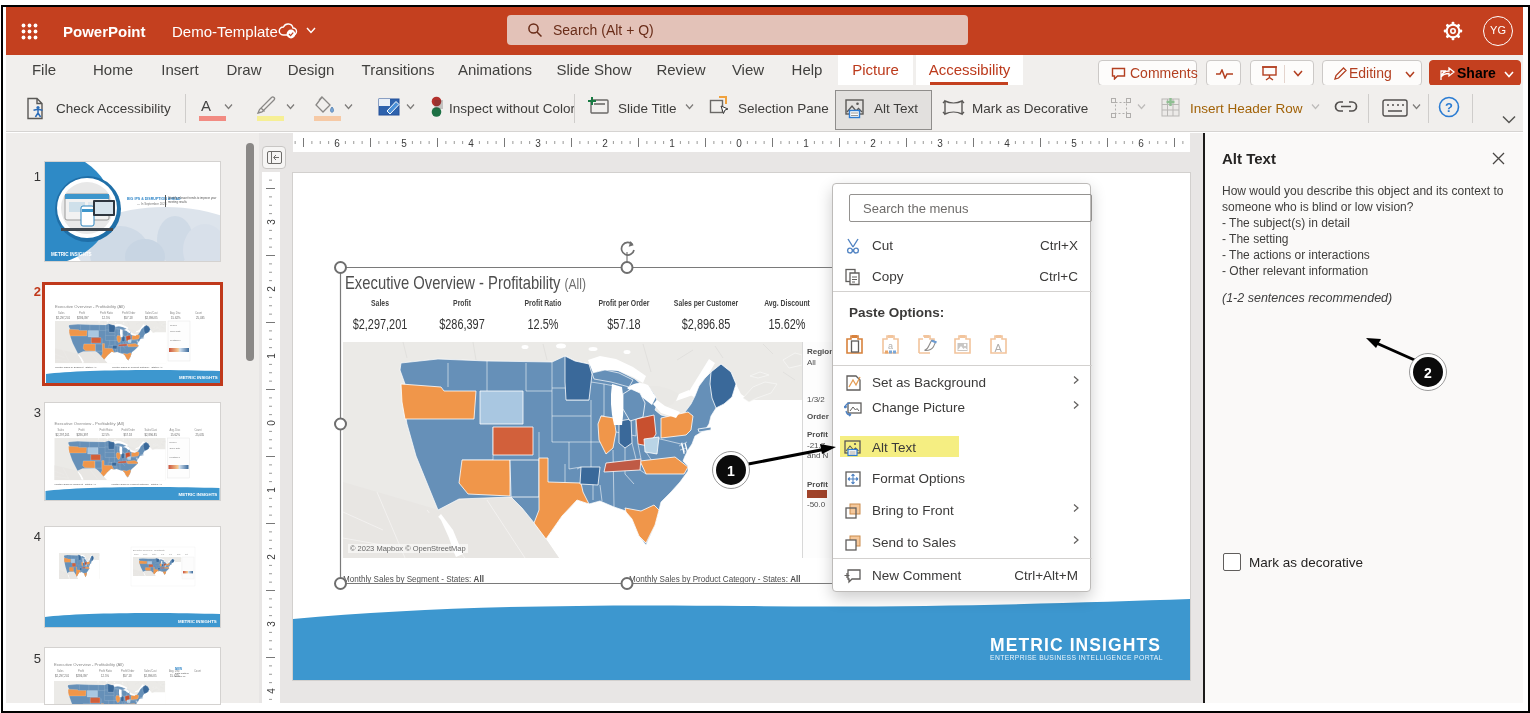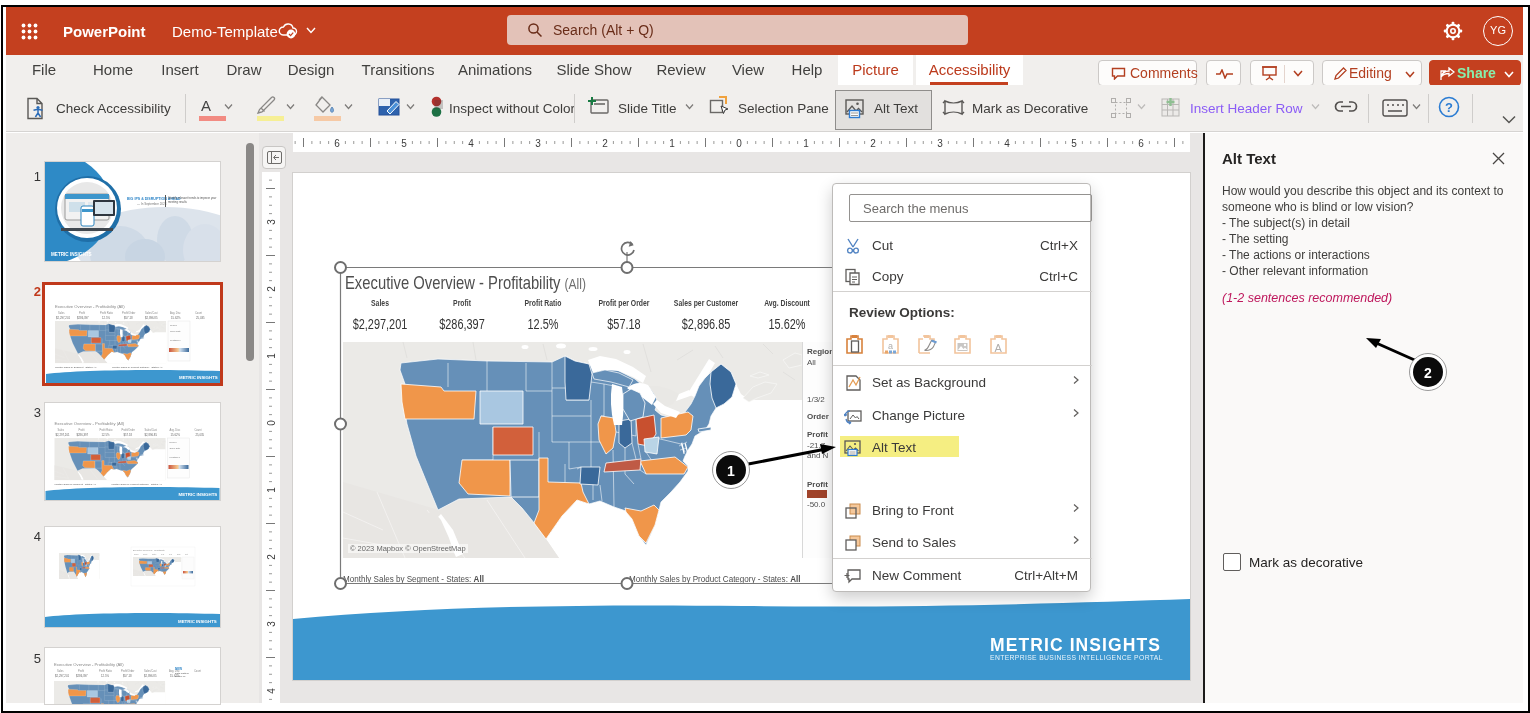--- a/index.html
+++ b/index.html
@@ -17,21 +17,21 @@
 #menurow{position:absolute;left:0;top:48px;width:1517px;height:30px;background:#f1efed;}
 .tab{position:absolute;top:0;height:30px;line-height:30px;font-size:15px;color:#41403e;text-align:center;}
 .tabred{color:#bc3a1c;background:#fff;}
 
 .rbtn{position:absolute;top:5px;height:26px;border:1px solid #ccc9c7;border-radius:4px;background:#fdfcfb;color:#b33f20;font-size:14px;line-height:24px;text-align:center;}
 
 #ribbon{position:absolute;left:0;top:78px;width:1517px;height:47px;background:#f1efed;border-bottom:1px solid #d6d4d2;}
 .rlab{position:absolute;font-size:13.5px;color:#3e3d3b;white-space:nowrap;top:16px;}
 .rsep{position:absolute;top:9px;width:1px;height:29px;background:#cfcdcb;}
 .chev{position:absolute;width:9px;height:9px;}
-.gray{color:#8b5cf6;}
+.gray{color:#a16207;}
 
 #thumbpanel{position:absolute;left:0;top:126px;width:253px;height:570px;background:#efedeb;}
 #canvas{position:absolute;left:253px;top:126px;width:946px;height:570px;background:#e8e6e5;}
 #slide{position:absolute;left:287px;top:166px;width:897px;height:507px;background:#fff;box-shadow:0 0 0 1px #d2d0ce;}
 .snum{position:absolute;left:17px;width:18px;text-align:right;font-size:13px;color:#333;}
 .thumb{position:absolute;left:39px;width:175px;background:#fff;box-shadow:0 0 0 1px #d4d2d0;overflow:hidden;}
 
 #hruler{position:absolute;left:287px;top:126px;width:897px;height:19px;background:#fff;}
 #vruler{position:absolute;left:256px;top:165px;width:18px;height:531px;background:#fff;}
 #rtoggle{position:absolute;left:256px;top:139px;width:24px;height:23px;background:#f6f5f4;border:1px solid #c8c6c4;border-radius:4px;}
@@ -143,21 +143,21 @@
       </div>
     <div class="rbtn" style="left:1316px;width:100px;">
         <svg class="abs" style="left:10px;top:6px" width="14" height="14" viewBox="0 0 14 14">
           <path d="M2 12 l1-3.5 L10.5 1 13 3.5 5.5 11z M2 12 l3.5-1" fill="none" stroke="#b33f20" stroke-width="1.3"></path>
         </svg>
         <span style="position:absolute;left:26px;top:0;">Editing</span>
         <svg class="abs" style="left:82px;top:10px" width="10" height="7">
           <path d="M1 1 L5 5.5 L9 1" stroke="#b33f20" stroke-width="1.5" fill="none"></path>
         </svg>
       </div>
-    <div class="rbtn" style="left:1423px;width:92px;background:#c4401f;border-color:#c4401f;color:#86efac;font-weight:bold;">
+    <div class="rbtn" style="left:1423px;width:92px;background:#c4401f;border-color:#c4401f;color:#000000;font-weight:bold;">
         <svg class="abs" style="left:10px;top:6px" width="15" height="14" viewBox="0 0 15 14">
           <path d="M1 13 v-9 h5 M9 1 l5 4 -5 4 v-2.5 c-4 0-6 1-8 3.5 1-4 3-6 8-6z" fill="none" stroke="#fff" stroke-width="1.3"></path>
         </svg>
         <span style="position:absolute;left:27px;top:0;">Share</span>
         <svg class="abs" style="left:74px;top:10px" width="10" height="7">
           <path d="M1 1 L5 5.5 L9 1" stroke="#fff" stroke-width="1.6" fill="none"></path>
         </svg>
       </div>
   </div>
 
@@ -703,21 +703,21 @@
       <text x="697" y="62" font-size="6.8" fill="#e8f4fb" letter-spacing="0.35">ENTERPRISE BUSINESS INTELLIGENCE PORTAL</text>
     </svg>
   </div>
   <div id="rpanel">
 
     <div class="abs" style="left:17px;top:17px;font-size:15px;font-weight:bold;color:#252423;">Alt Text</div>
     <svg class="abs" style="left:287px;top:19px" width="13" height="13" viewBox="0 0 13 13">
         <path d="M1 1 L12 12 M12 1 L1 12" stroke="#484644" stroke-width="1.3"></path>
       </svg>
     <div class="abs" style="left:17px;top:50px;width:300px;font-size:12px;color:#3f3e3c;line-height:16px;white-space:nowrap;">How would you describe this object and its context to<br>someone who is blind or low vision?<br>- The subject(s) in detail<br>- The setting<br>- The actions or interactions<br>- Other relevant information</div>
-    <div class="abs" style="left:17px;top:158px;font-size:12.5px;font-style:italic;color:#be185d;">(1-2 sentences recommended)</div>
+    <div class="abs" style="left:17px;top:158px;font-size:12.5px;font-style:italic;color:#404040;">(1-2 sentences recommended)</div>
     <div class="abs" style="left:18px;top:420px;width:18px;height:18px;background:#fff;border:1px solid #605e5c;border-radius:2px;"></div>
     <div class="abs" style="left:44px;top:422px;font-size:13.5px;color:#252423;">Mark as decorative</div>
   </div>
 </div>
 
 <svg width="0" height="0" style="position:absolute">
 <defs>
 <g id="usmap">
   <rect x="0" y="0" width="459" height="216" fill="#ebeae7"></rect>
 
@@ -804,21 +804,21 @@
   <div class="mi" style="top:77px;">
       <svg class="ic" viewBox="0 0 18 18">
         <rect x="2" y="1.5" width="9" height="12" fill="none" stroke="#605e5c" stroke-width="1.3"></rect>
         <path d="M6 5 h9 v11.5 h-9 v-11.5z" fill="#fff" stroke="#605e5c" stroke-width="1.3"></path>
         <path d="M8 9 h5 M8 11.5 h5 M8 14 h3" stroke="#605e5c"></path>
       </svg>
       <span class="lab">Copy</span>
       <span class="sc">Ctrl+C</span>
     </div>
   <div class="msep" style="top:106.5px;"></div>
-  <div class="abs" style="left:16px;top:121px;font-size:13.5px;font-weight:bold;color:#3b3a39;">Review Options:</div>
+  <div class="abs" style="left:16px;top:121px;font-size:13.5px;font-weight:bold;color:#3b3a39;">Paste Options:</div>
   <div class="abs" style="left:12px;top:150px;">
     <svg width="19" height="21" viewBox="0 0 19 21">
         <path d="M6 2 h7 v3 h4 v14 H2 V5 h4z" fill="none" stroke="#d8823c" stroke-width="1.6"></path>
         <rect x="6.5" y="7" width="7" height="11" fill="#fff" stroke="#5f5d5b" stroke-width="1.3"></rect>
         <rect x="7" y="1" width="5" height="3" fill="#d8823c"></rect>
       </svg>
   </div>
   <div class="abs" style="left:48px;top:150px;"><svg width="19" height="21" viewBox="0 0 19 21">
         <path d="M6 2 h7 v3 h4 v14 H2 V5 h4z" fill="none" stroke="#f2c49c" stroke-width="1.6"></path>
         <rect x="7" y="1" width="5" height="3" fill="#f2c49c"></rect>
@@ -849,21 +849,21 @@
   <div class="mi" style="top:183px;padding-left:16px;">
       <svg class="ic" viewBox="0 0 18 18">
         <path d="M3 2 h9 l4 4 v10 H3z" fill="none" stroke="#605e5c" stroke-width="1.3"></path>
         <path d="M5 13 l4-7 3 5 4-8" fill="none" stroke="#e49c53" stroke-width="1.3"></path>
       </svg>
       <span class="lab">Set as Background</span>
       <svg class="arr" viewBox="0 0 8 8">
         <path d="M2 0.5 L6 4 L2 7.5" fill="none" stroke="#605e5c" stroke-width="1.2"></path>
       </svg>
     </div>
-  <div class="mi" style="top:216px;padding-left:40px;">
+  <div class="mi" style="top:208px;padding-left:40px;">
       <svg class="ic" viewBox="0 0 18 18">
         <rect x="4" y="4" width="13" height="10" fill="none" stroke="#605e5c" stroke-width="1.3"></rect>
         <path d="M6 12 l3-4 2.5 3 1.5-1.5 2 2.5" fill="none" stroke="#605e5c"></path>
         <path d="M1 9 a5 5 0 0 1 5-5 M1 9 l-1-2 M1 9 l2-1.5" stroke="#4f82c2" stroke-width="1.3" fill="none"></path>
         <path d="M7 16 a5 5 0 0 1-5-4 M7 16 l-2 1 M7 16 l-1.8-1.8" stroke="#4f82c2" stroke-width="1.3" fill="none"></path>
       </svg>
       <span class="lab">Change Picture</span>
       <svg class="arr" viewBox="0 0 8 8">
         <path d="M2 0.5 L6 4 L2 7.5" fill="none" stroke="#605e5c" stroke-width="1.2"></path>
       </svg>
@@ -872,20 +872,27 @@
       <div class="abs" style="left:7px;top:4px;width:119px;height:21px;background:#f5ee82;"></div>
       <svg class="ic" viewBox="0 0 18 18">
         <rect x="1" y="2" width="15" height="12" fill="none" stroke="#5a5856" stroke-width="1.3"></rect>
         <circle cx="11" cy="5" r="1.1" fill="#5a5856"></circle>
         <path d="M2 12 l4-5 3.5 4 2-2 3 3" fill="none" stroke="#5a5856" stroke-width="1.1"></path>
         <rect x="4" y="10.5" width="9" height="6" fill="#fff" stroke="#2f7cd1" stroke-width="1.2"></rect>
         <path d="M5.5 13 h6 M5.5 15 h6" stroke="#9a9896" stroke-width="0.9"></path>
       </svg>
       <span class="lab">Alt Text</span>
     </div>
+  <div class="mi" style="top:279px;">
+      <svg class="ic" viewBox="0 0 18 18">
+        <rect x="2" y="2" width="14" height="14" fill="none" stroke="#605e5c" stroke-width="1.3"></rect>
+        <path d="M9 4 v10 M4 9 h10 M9 4 l-1.5 1.8 M9 4 l1.5 1.8 M9 14 l-1.5-1.8 M9 14 l1.5-1.8 M4 9 l1.8-1.5 M4 9 l1.8 1.5 M14 9 l-1.8-1.5 M14 9 l-1.8 1.5" stroke="#4f82c2" stroke-width="1.1" fill="none"></path>
+      </svg>
+      <span class="lab">Format Options</span>
+    </div>
   <div class="mi" style="top:310.5px;">
       <svg class="ic" viewBox="0 0 18 18">
         <rect x="6" y="2" width="10" height="10" fill="#f5c89b" stroke="#ca8c4e"></rect>
         <rect x="2" y="6" width="10" height="10" fill="none" stroke="#605e5c" stroke-width="1.3"></rect>
       </svg>
       <span class="lab">Bring to Front</span>
       <svg class="arr" viewBox="0 0 8 8">
         <path d="M2 0.5 L6 4 L2 7.5" fill="none" stroke="#605e5c" stroke-width="1.2"></path>
       </svg>
     </div>

